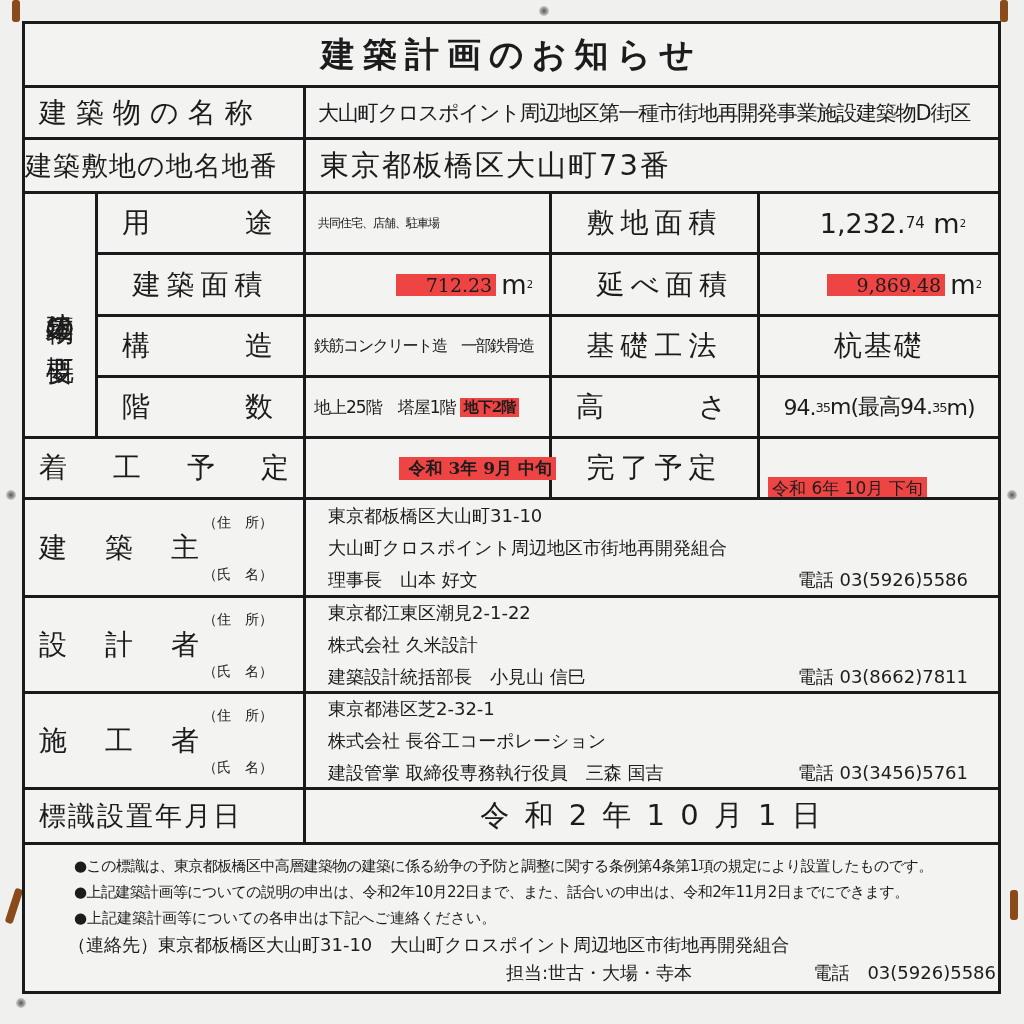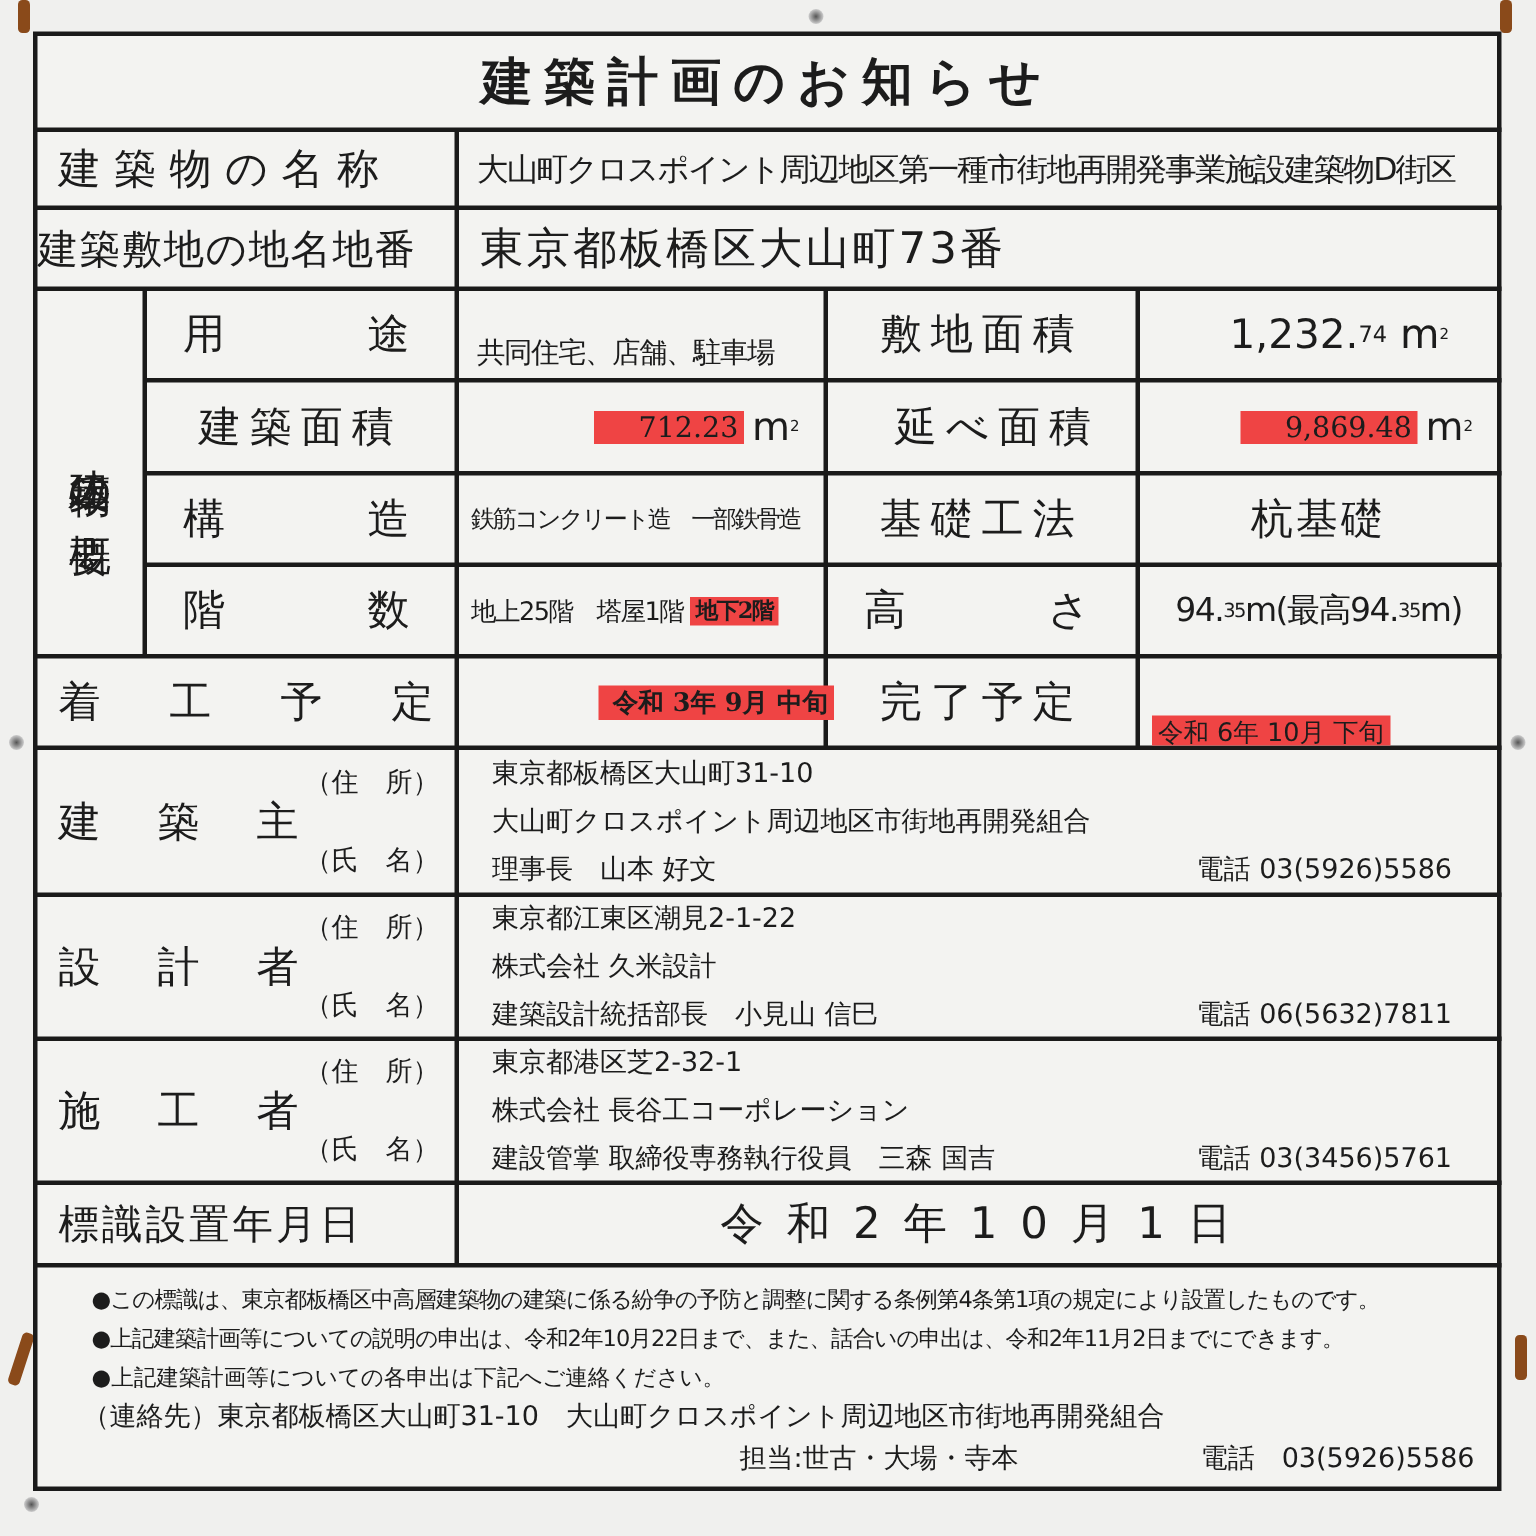--- a/index.html
+++ b/index.html
@@ -10,27 +10,27 @@
     color:#1c1c1c;
   }
   .board { position:absolute; left:0; top:0; width:1024px; height:1024px; background:#f0f0ee; }
   .frame { position:absolute; left:22px; top:21px; width:979px; height:973px; border:3px solid #1a1a1a; box-sizing:border-box; background:#f3f3f1; }
   .cell { position:absolute; box-sizing:border-box; display:flex; align-items:center; overflow:hidden; white-space:nowrap; }
   .hline { position:absolute; height:3px; background:#1a1a1a; }
   .vline { position:absolute; width:3px; background:#1a1a1a; }
   .title { font-size:34px; font-weight:bold; letter-spacing:8px; justify-content:center; }
   .lbl { font-size:28px; letter-spacing:6px; }
   .lbl-sm { font-size:27px; letter-spacing:1px; }
-  .val { font-size:19px;margin-top:12px; }
+  .val { font-size:12px; }
   .val-big { font-size:29px; letter-spacing:2px; }
   .spread { justify-content:space-between; padding:0 24px; }
   .center { justify-content:center; }
   .right { justify-content:flex-end; padding-right:16px; }
   .vert { flex-direction:column; justify-content:center; font-size:28px; line-height:33px; }
-  .sub { font-size:18px; line-height:32px;gap:20px; }
+  .sub { font-size:14px; line-height:32px;gap:20px; }
   .multi { flex-direction:column; align-items:flex-start; justify-content:center; font-size:18px; line-height:32px; padding-left:22px; }
   .multi .row { display:flex; justify-content:space-between; width:640px; }
   .notes { font-size:15px; line-height:26px; flex-direction:column; align-items:flex-start; justify-content:flex-start; padding:8px 0 0 36px; }
   .notes .contact { font-size:18px; line-height:28px; }
   .screw { position:absolute; width:10px; height:10px; border-radius:50%; background:radial-gradient(circle,#555 0,#999 40%,#ccc 70%); }
   .rust { position:absolute; width:8px; height:22px; background:#8a4a1a; border-radius:3px; }
   sup { font-size:10px; }
   .small-sup { font-size:15px; vertical-align:6px; }
   .patch { background:#ef4444; padding:0 4px; }
   .serif { font-family:"DejaVu Serif", "Liberation Serif", serif; }
@@ -170,21 +170,21 @@
     <div class="sub" style="display:flex;flex-direction:column;margin-left:4px;">
       <span>（住　所）</span>
       <span>（氏　名）</span>
     </div>
   </div>
   <div class="cell multi" style="left:306px;top:598px;width:692px;height:93px;">
     <span>東京都江東区潮見2-1-22</span>
     <span>株式会社 久米設計</span>
     <div class="row">
       <span>建築設計統括部長　小見山 信巳</span>
-      <span>電話 06(5632)7811</span>
+      <span>電話 03(8662)7811</span>
     </div>
   </div>
 
   <div class="cell" style="left:25px;top:694px;width:278px;height:93px;padding-left:14px;">
     <div style="display:flex;justify-content:space-between;width:160px;font-size:28px;">
       <span>施</span>
       <span>工</span>
       <span>者</span>
     </div>
     <div class="sub" style="display:flex;flex-direction:column;margin-left:4px;">
@@ -197,21 +197,21 @@
     <span>株式会社 長谷工コーポレーション</span>
     <div class="row">
       <span>建設管掌 取締役専務執行役員　三森 国吉</span>
       <span>電話 03(3456)5761</span>
     </div>
   </div>
 
   <div class="cell lbl-sm" style="left:25px;top:790px;width:278px;height:52px;padding-left:14px;letter-spacing:2px;">標識設置年月日</div>
   <div class="cell center" style="left:306px;top:790px;width:692px;height:52px;font-size:29px;letter-spacing:3px;">令 和 2 年 1 0 月 1 日</div>
 
-  <div class="cell notes" style="left:25px;top:845px;width:973px;height:146px;">
+  <div class="cell notes" style="left:38px;top:845px;width:973px;height:146px;">
     <span style="letter-spacing:-0.6px;">●この標識は、東京都板橋区中高層建築物の建築に係る紛争の予防と調整に関する条例第4条第1項の規定により設置したものです。</span>
     <span style="letter-spacing:-0.6px;">●上記建築計画等についての説明の申出は、令和2年10月22日まで、また、話合いの申出は、令和2年11月2日までにできます。</span>
     <span>●上記建築計画等についての各申出は下記へご連絡ください。</span>
     <span class="contact" style="margin-left:-6px;">（連絡先）東京都板橋区大山町31-10　大山町クロスポイント周辺地区市街地再開発組合</span>
     <div class="contact" style="display:flex;width:490px;justify-content:space-between;margin-left:432px;">
       <span>担当:世古・大場・寺本</span>
       <span>電話　03(5926)5586</span>
     </div>
   </div>
 

